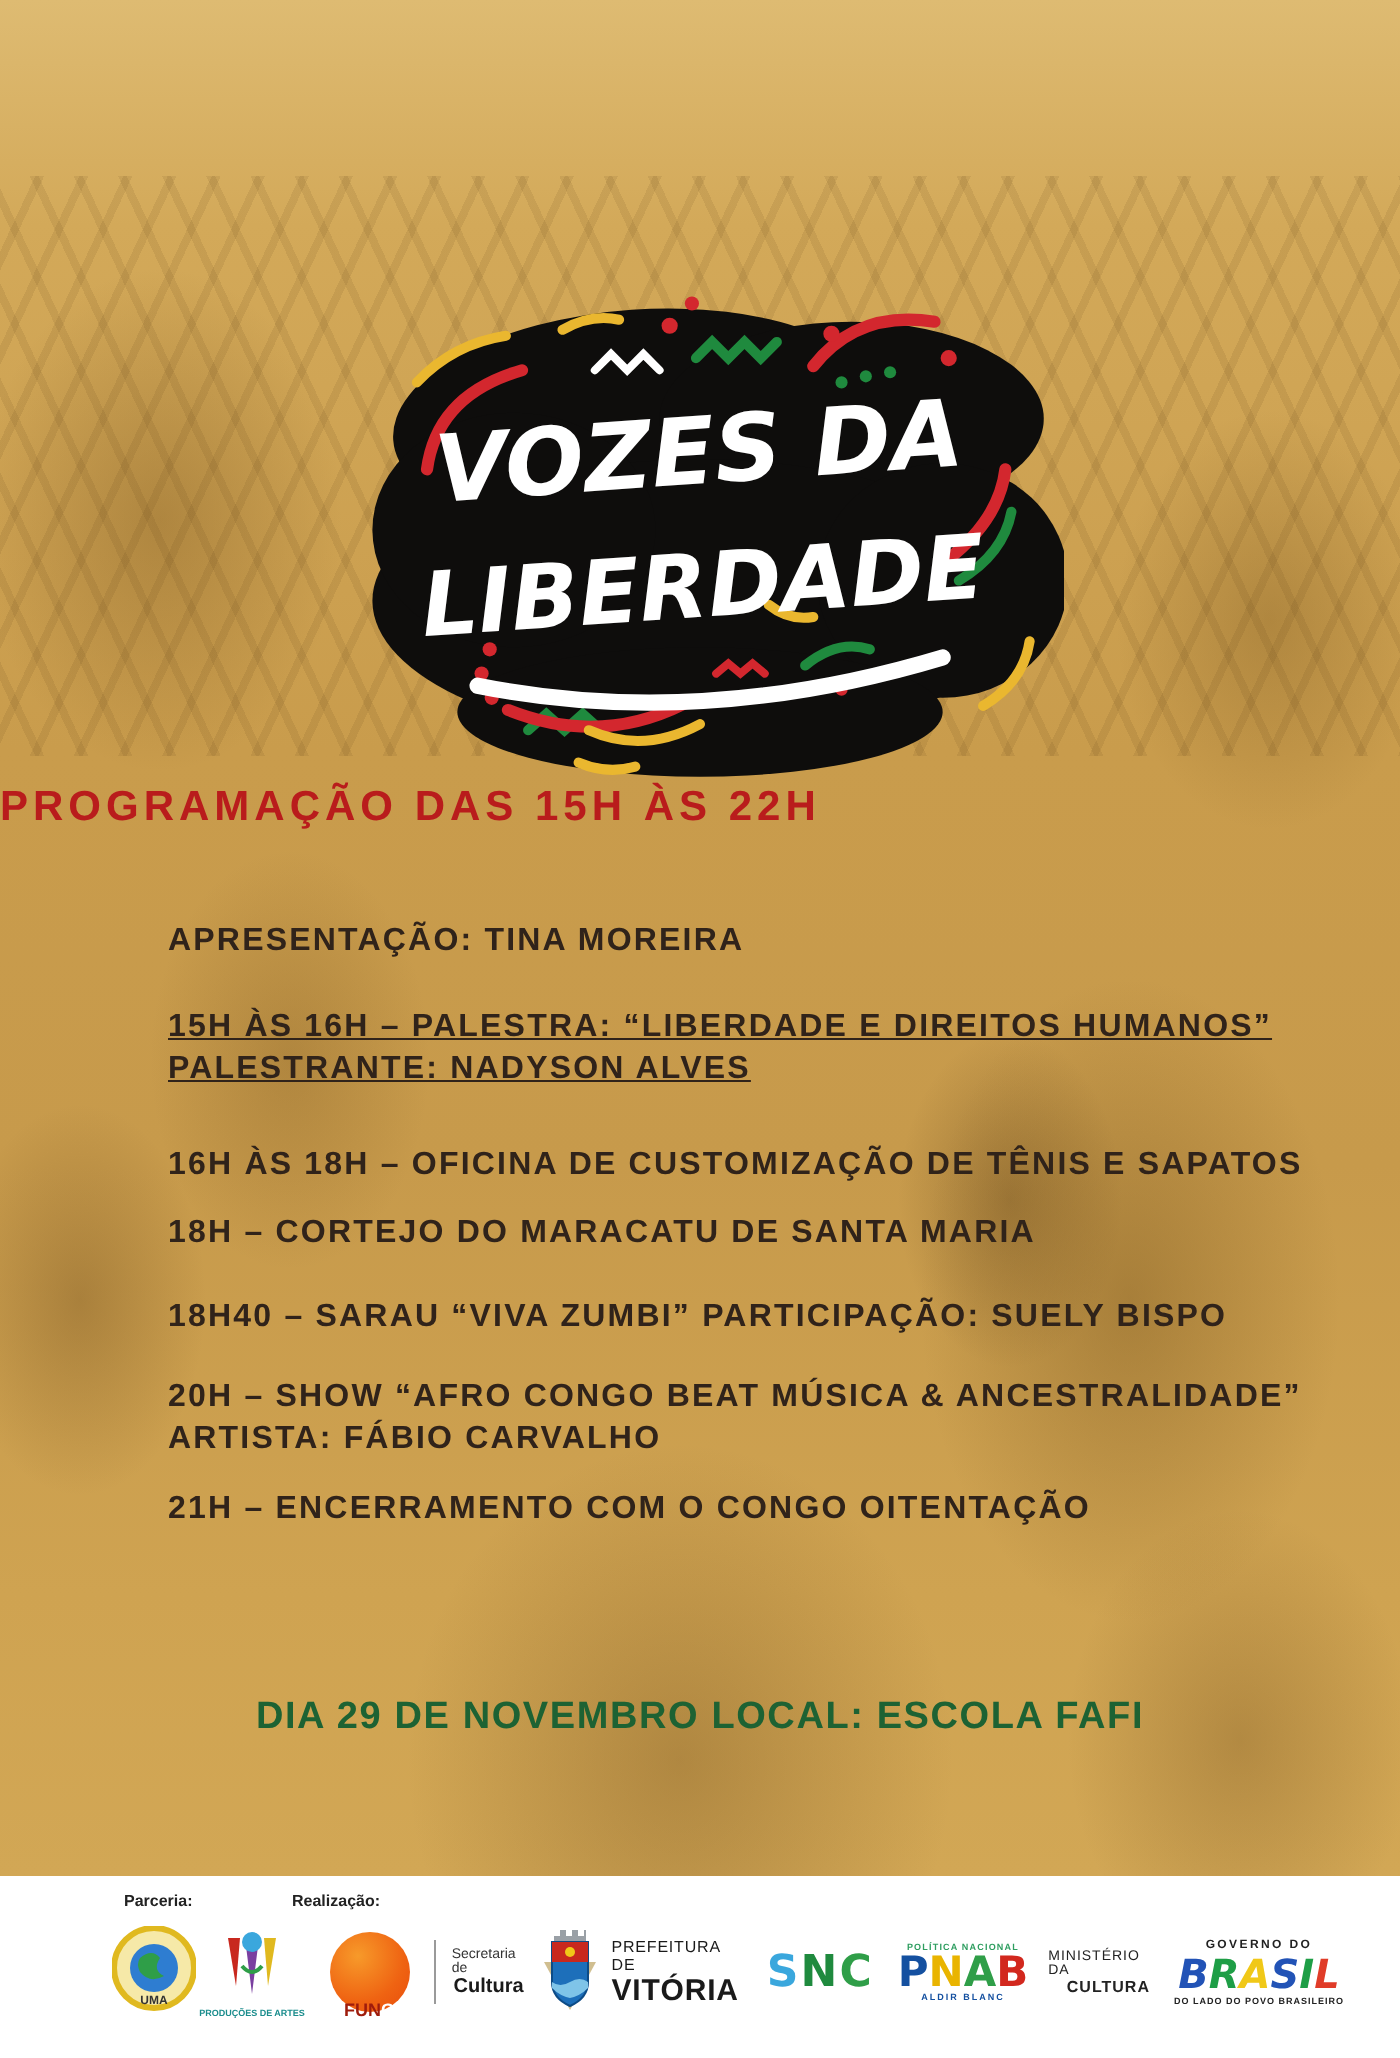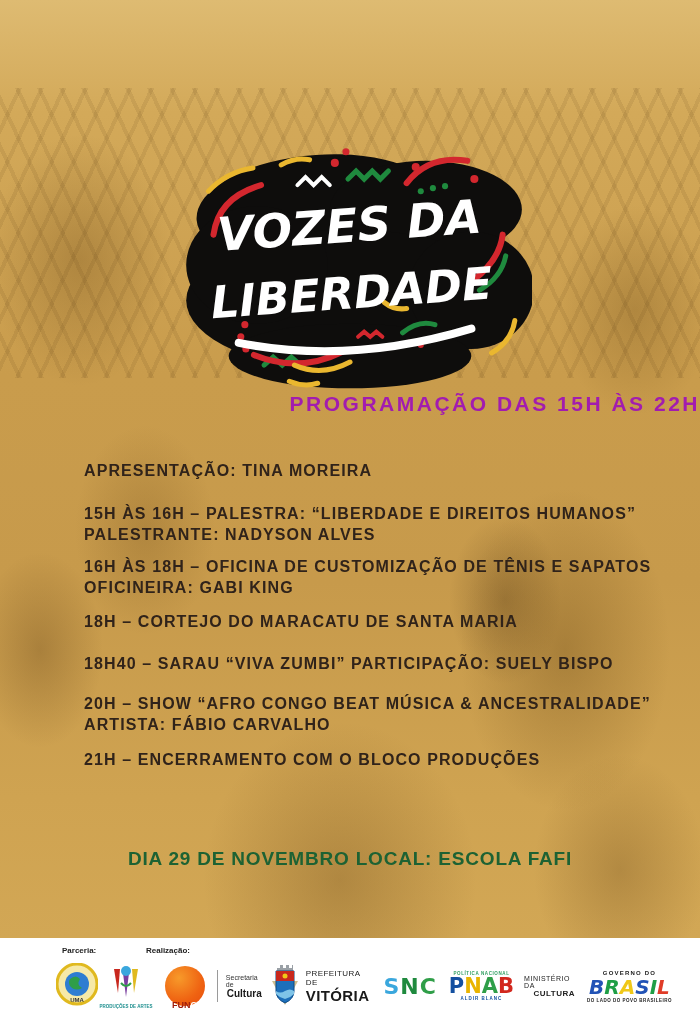--- a/index.html
+++ b/index.html
@@ -30,38 +30,38 @@
   }
   
   .logo-wrap{position:absolute;left:168px;top:138px;width:364px;height:254px;}
   .logo-wrap svg{display:block;width:100%;height:100%;}
   .logo-script{
     font-family:"DejaVu Sans","Liberation Sans",sans-serif;
     font-weight:bold;font-style:italic;fill:#ffffff;
   }
   
   .heading{
-    position:absolute;left:0;top:392px;width:700px;text-align:right;
-    font-weight:bold;font-size:21px;letter-spacing:2.5px;color:#a21caf;
+    position:absolute;left:0;top:392px;width:700px;text-align:left;
+    font-weight:bold;font-size:21px;letter-spacing:2.5px;color:#b91c1c;
     white-space:nowrap;
   }
   .date-line{
     position:absolute;left:0;top:848px;width:700px;text-align:center;
     font-weight:bold;font-size:19px;letter-spacing:.8px;color:#1d6233;
     white-space:nowrap;
   }
   
   .schedule{
     position:absolute;left:84px;top:460px;width:610px;
     color:#30231a;font-weight:bold;font-size:16px;letter-spacing:1.1px;
   }
   .sched-item{white-space:nowrap;}
   .sched-line{display:block;line-height:21px;}
   .sched-item:nth-child(1){margin-bottom:22px;}
-  .sched-item:nth-child(2){margin-bottom:11px;}
+  .sched-item:nth-child(2){margin-bottom:27px;text-decoration:underline;}
   .sched-item:nth-child(3){margin-bottom:13px;}
   .sched-item:nth-child(4){margin-bottom:21px;}
   .sched-item:nth-child(5){margin-bottom:19px;}
   .sched-item:nth-child(6){margin-bottom:14px;}
   .sched-item:nth-child(7){margin-bottom:16px;}
   
   .footer{
     position:absolute;left:0;top:938px;width:572px;height:91px;background:#ffffff;
     color:#1a1a1a;
   }
@@ -186,36 +186,35 @@
     <div class="sched-item">
       <span class="sched-line">APRESENTAÇÃO: TINA MOREIRA</span>
       <span class="sched-line"></span>
     </div>
     <div class="sched-item">
       <span class="sched-line">15H ÀS 16H – PALESTRA: “LIBERDADE E DIREITOS HUMANOS”</span>
       <span class="sched-line">PALESTRANTE: NADYSON ALVES</span>
     </div>
     <div class="sched-item">
       <span class="sched-line">16H ÀS 18H – OFICINA DE CUSTOMIZAÇÃO DE TÊNIS E SAPATOS</span>
-      <span class="sched-line">OFICINEIRA: GABI KING</span>
     </div>
     <div class="sched-item">
       <span class="sched-line">18H – CORTEJO DO MARACATU DE SANTA MARIA</span>
       <span class="sched-line"></span>
     </div>
     <div class="sched-item">
       <span class="sched-line">18H40 – SARAU “VIVA ZUMBI” PARTICIPAÇÃO: SUELY BISPO</span>
       <span class="sched-line"></span>
     </div>
     <div class="sched-item">
       <span class="sched-line">20H – SHOW “AFRO CONGO BEAT MÚSICA &amp; ANCESTRALIDADE”</span>
       <span class="sched-line">ARTISTA: FÁBIO CARVALHO</span>
     </div>
     <div class="sched-item">
-      <span class="sched-line">21H – ENCERRAMENTO COM O BLOCO PRODUÇÕES</span>
+      <span class="sched-line">21H – ENCERRAMENTO COM O CONGO OITENTAÇÃO</span>
       <span class="sched-line"></span>
     </div>
   </div>
 
   <div class="date-line">DIA 29 DE NOVEMBRO LOCAL: ESCOLA FAFI</div>
 
   <div class="footer">
     <span class="partner-label label-parceria">Parceria:</span>
     <span class="partner-label label-realizacao">Realização:</span>
 

